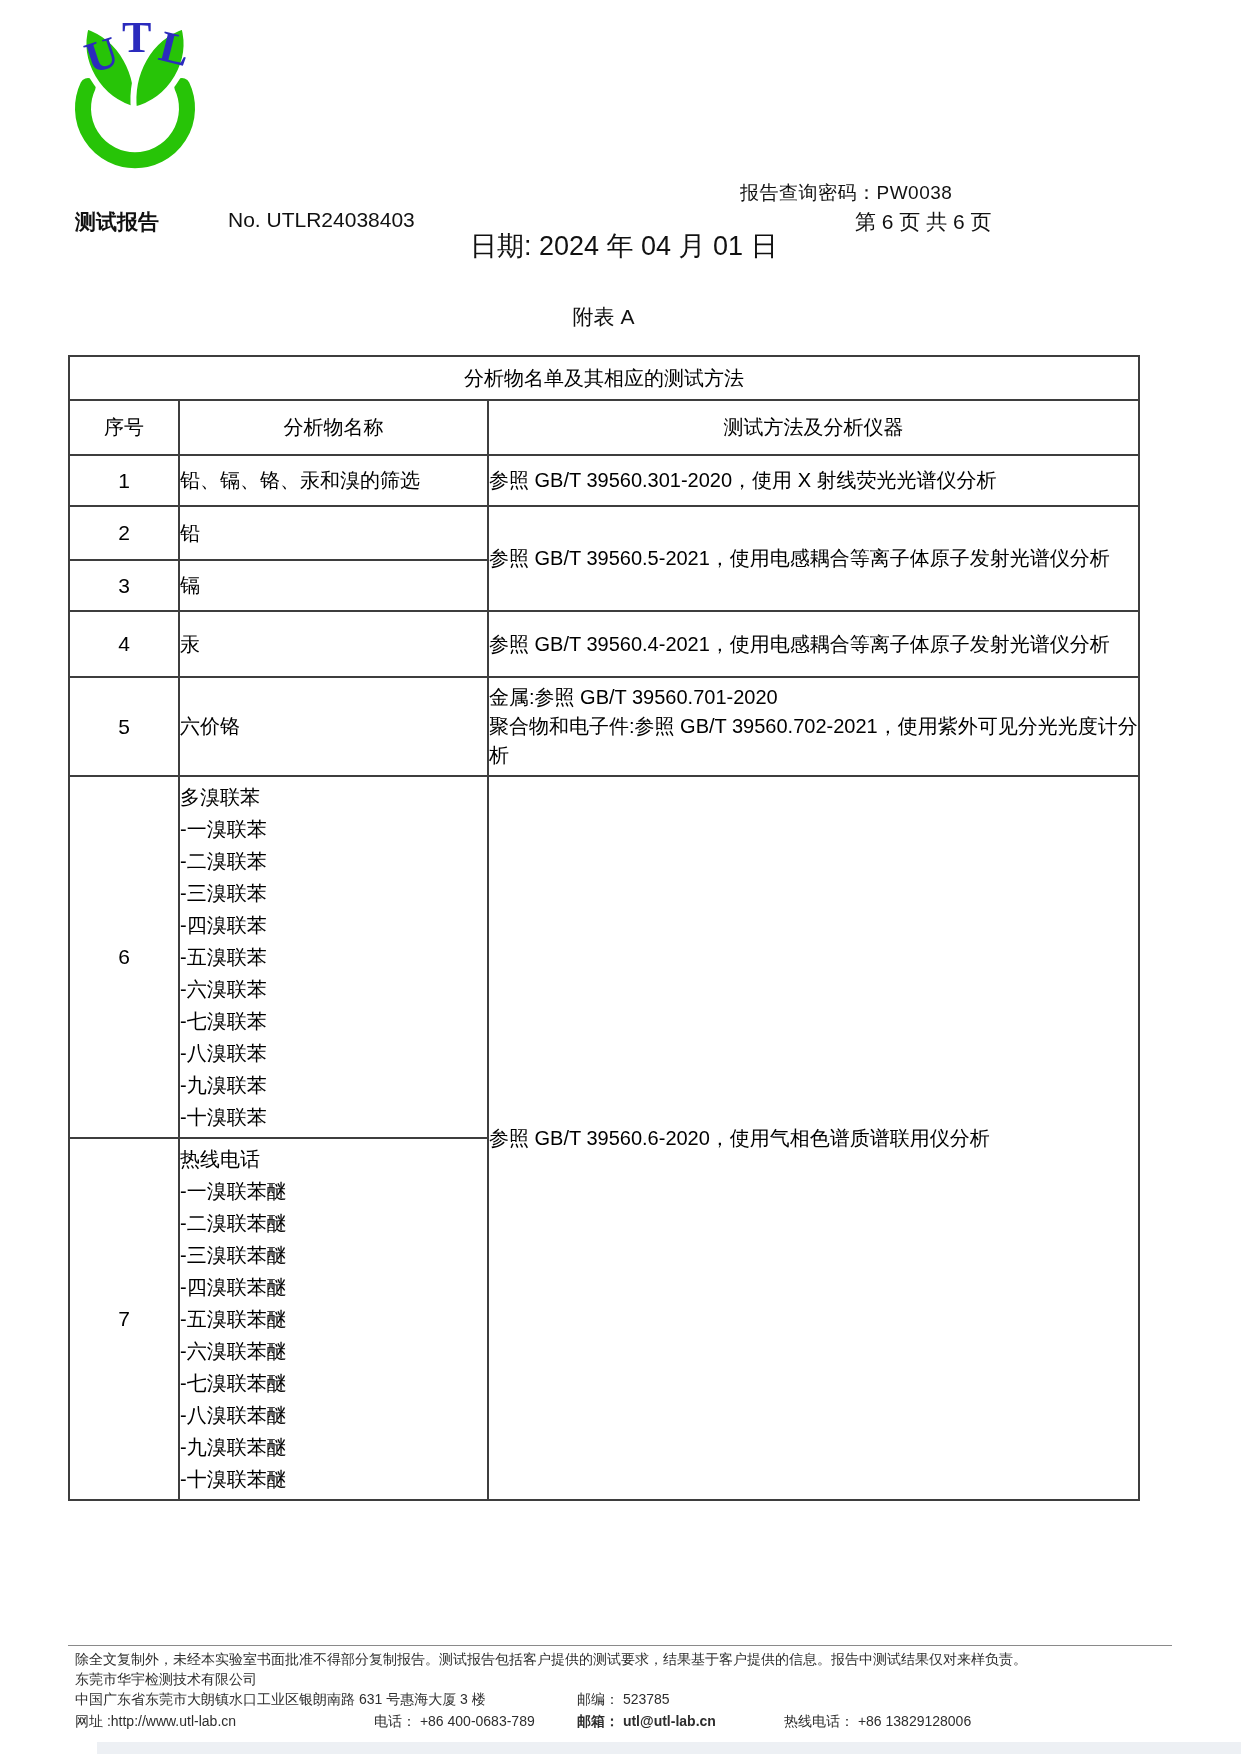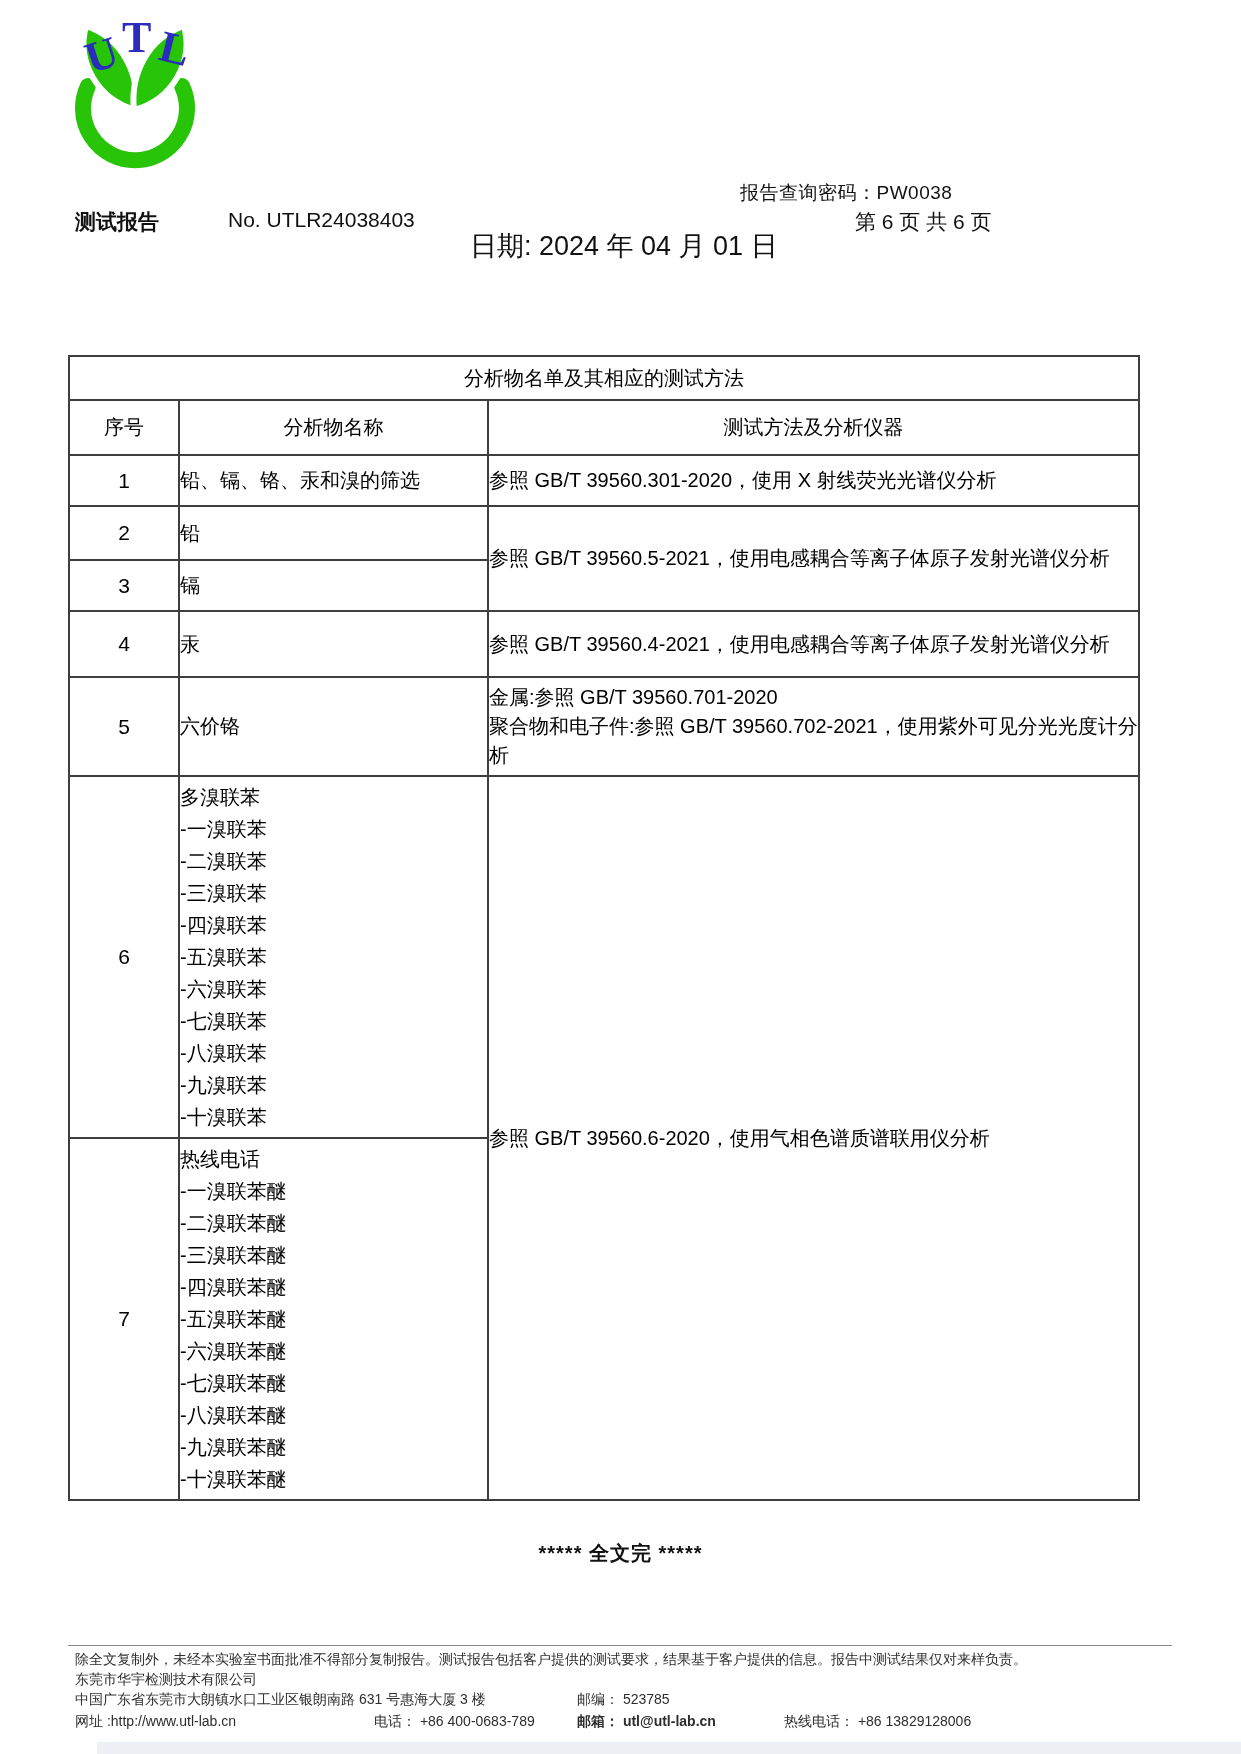--- a/index.html
+++ b/index.html
@@ -75,20 +75,21 @@
       </g>
     </svg>
   </div>
 
   <div class="abs query-code">报告查询密码：PW0038</div>
   <div class="abs rpt-title">测试报告</div>
   <div class="abs rpt-no">No. UTLR24038403</div>
   <div class="abs rpt-date">日期: 2024 年 04 月 01 日</div>
   <div class="abs rpt-page">第 6 页 共 6 页</div>
 
+  <div class="abs appendix">附表 A</div>
 
   <table class="analytes">
     <colgroup>
         <col style="width:110px">
         <col style="width:309px">
         <col style="width:651px">
       </colgroup>
     <tbody>
       <tr>
         <td class="c-title" colspan="3">分析物名单及其相应的测试方法</td>
@@ -154,21 +155,20 @@
           <div>-六溴联苯醚</div>
           <div>-七溴联苯醚</div>
           <div>-八溴联苯醚</div>
           <div>-九溴联苯醚</div>
           <div>-十溴联苯醚</div>
         </td>
       </tr>
     </tbody>
   </table>
 
-  <div class="abs endnote">*****  全文完  *****</div>
 
   <div class="abs foot-rule"></div>
   <div class="abs footer-line f1">除全文复制外，未经本实验室书面批准不得部分复制报告。测试报告包括客户提供的测试要求，结果基于客户提供的信息。报告中测试结果仅对来样负责。</div>
   <div class="abs footer-line f2">东莞市华宇检测技术有限公司</div>
   <div class="abs footer-line f3a">中国广东省东莞市大朗镇水口工业区银朗南路 631 号惠海大厦 3 楼</div>
   <div class="abs footer-line f3b">邮编： 523785</div>
   <div class="abs footer-line f4a">网址 :http://www.utl-lab.cn</div>
   <div class="abs footer-line f4b">电话： +86 400-0683-789</div>
   <div class="abs footer-line f4c">邮箱： utl@utl-lab.cn</div>
   <div class="abs footer-line f4d">热线电话： +86 13829128006</div>

